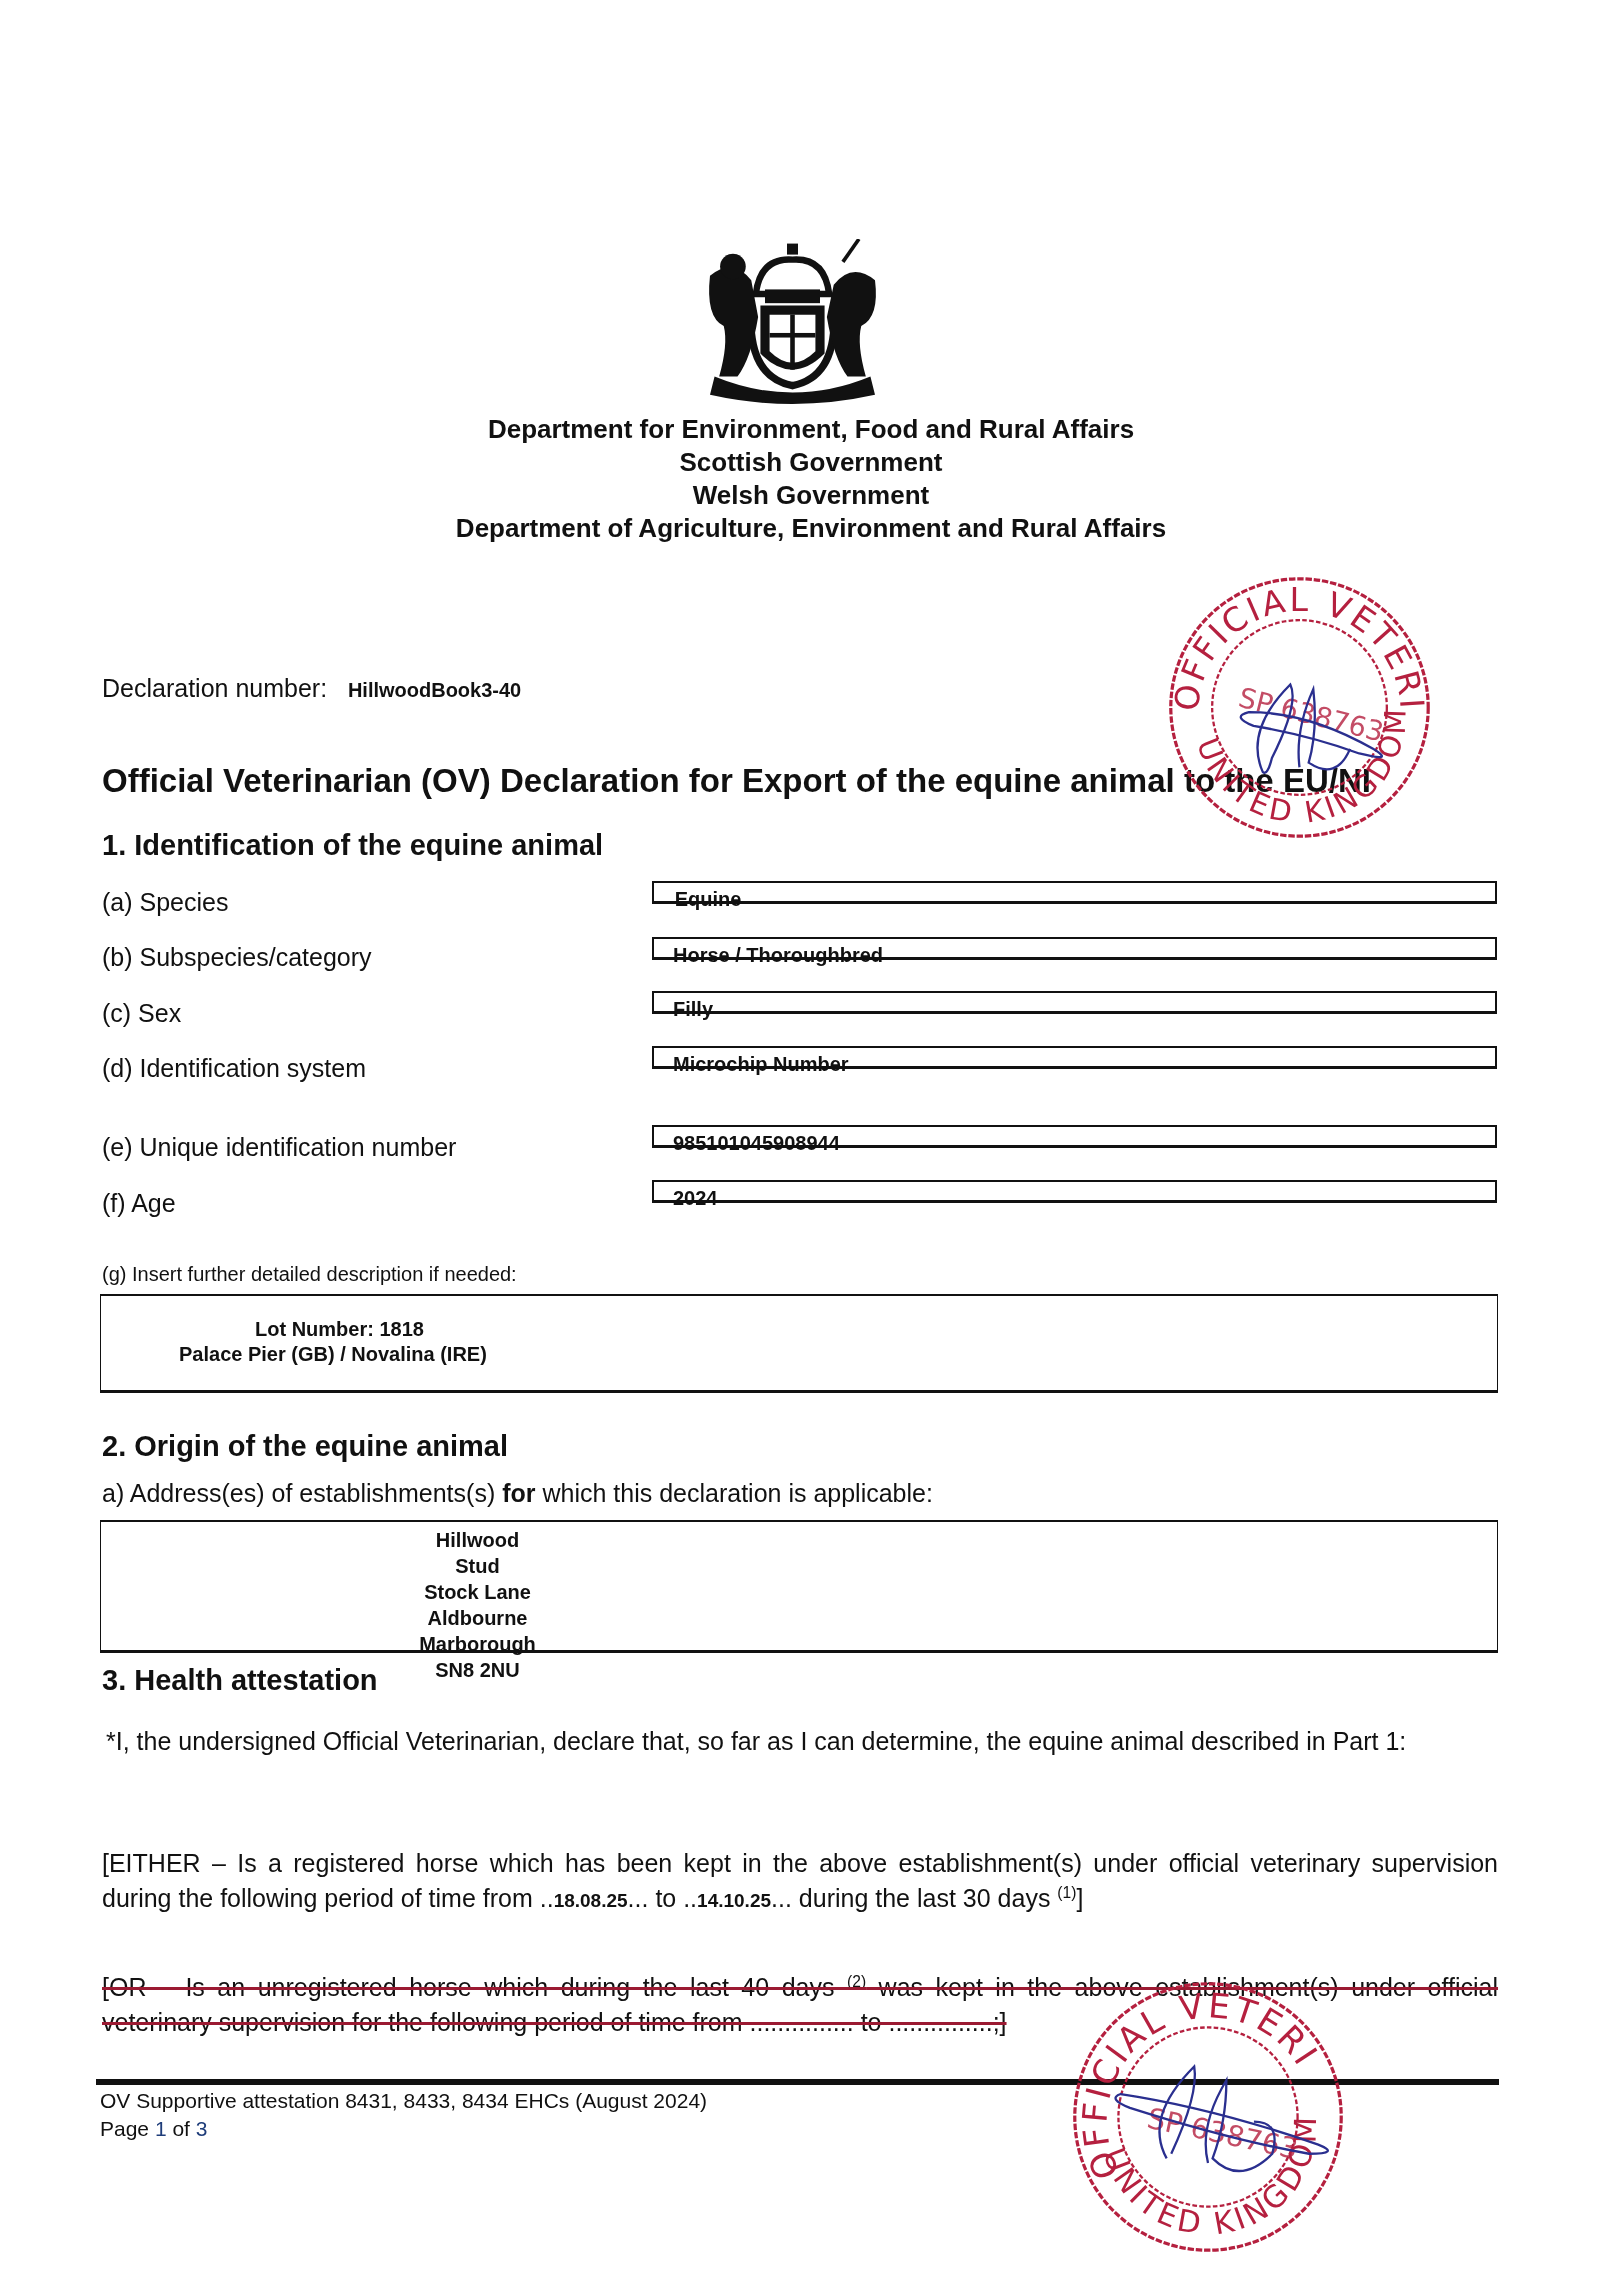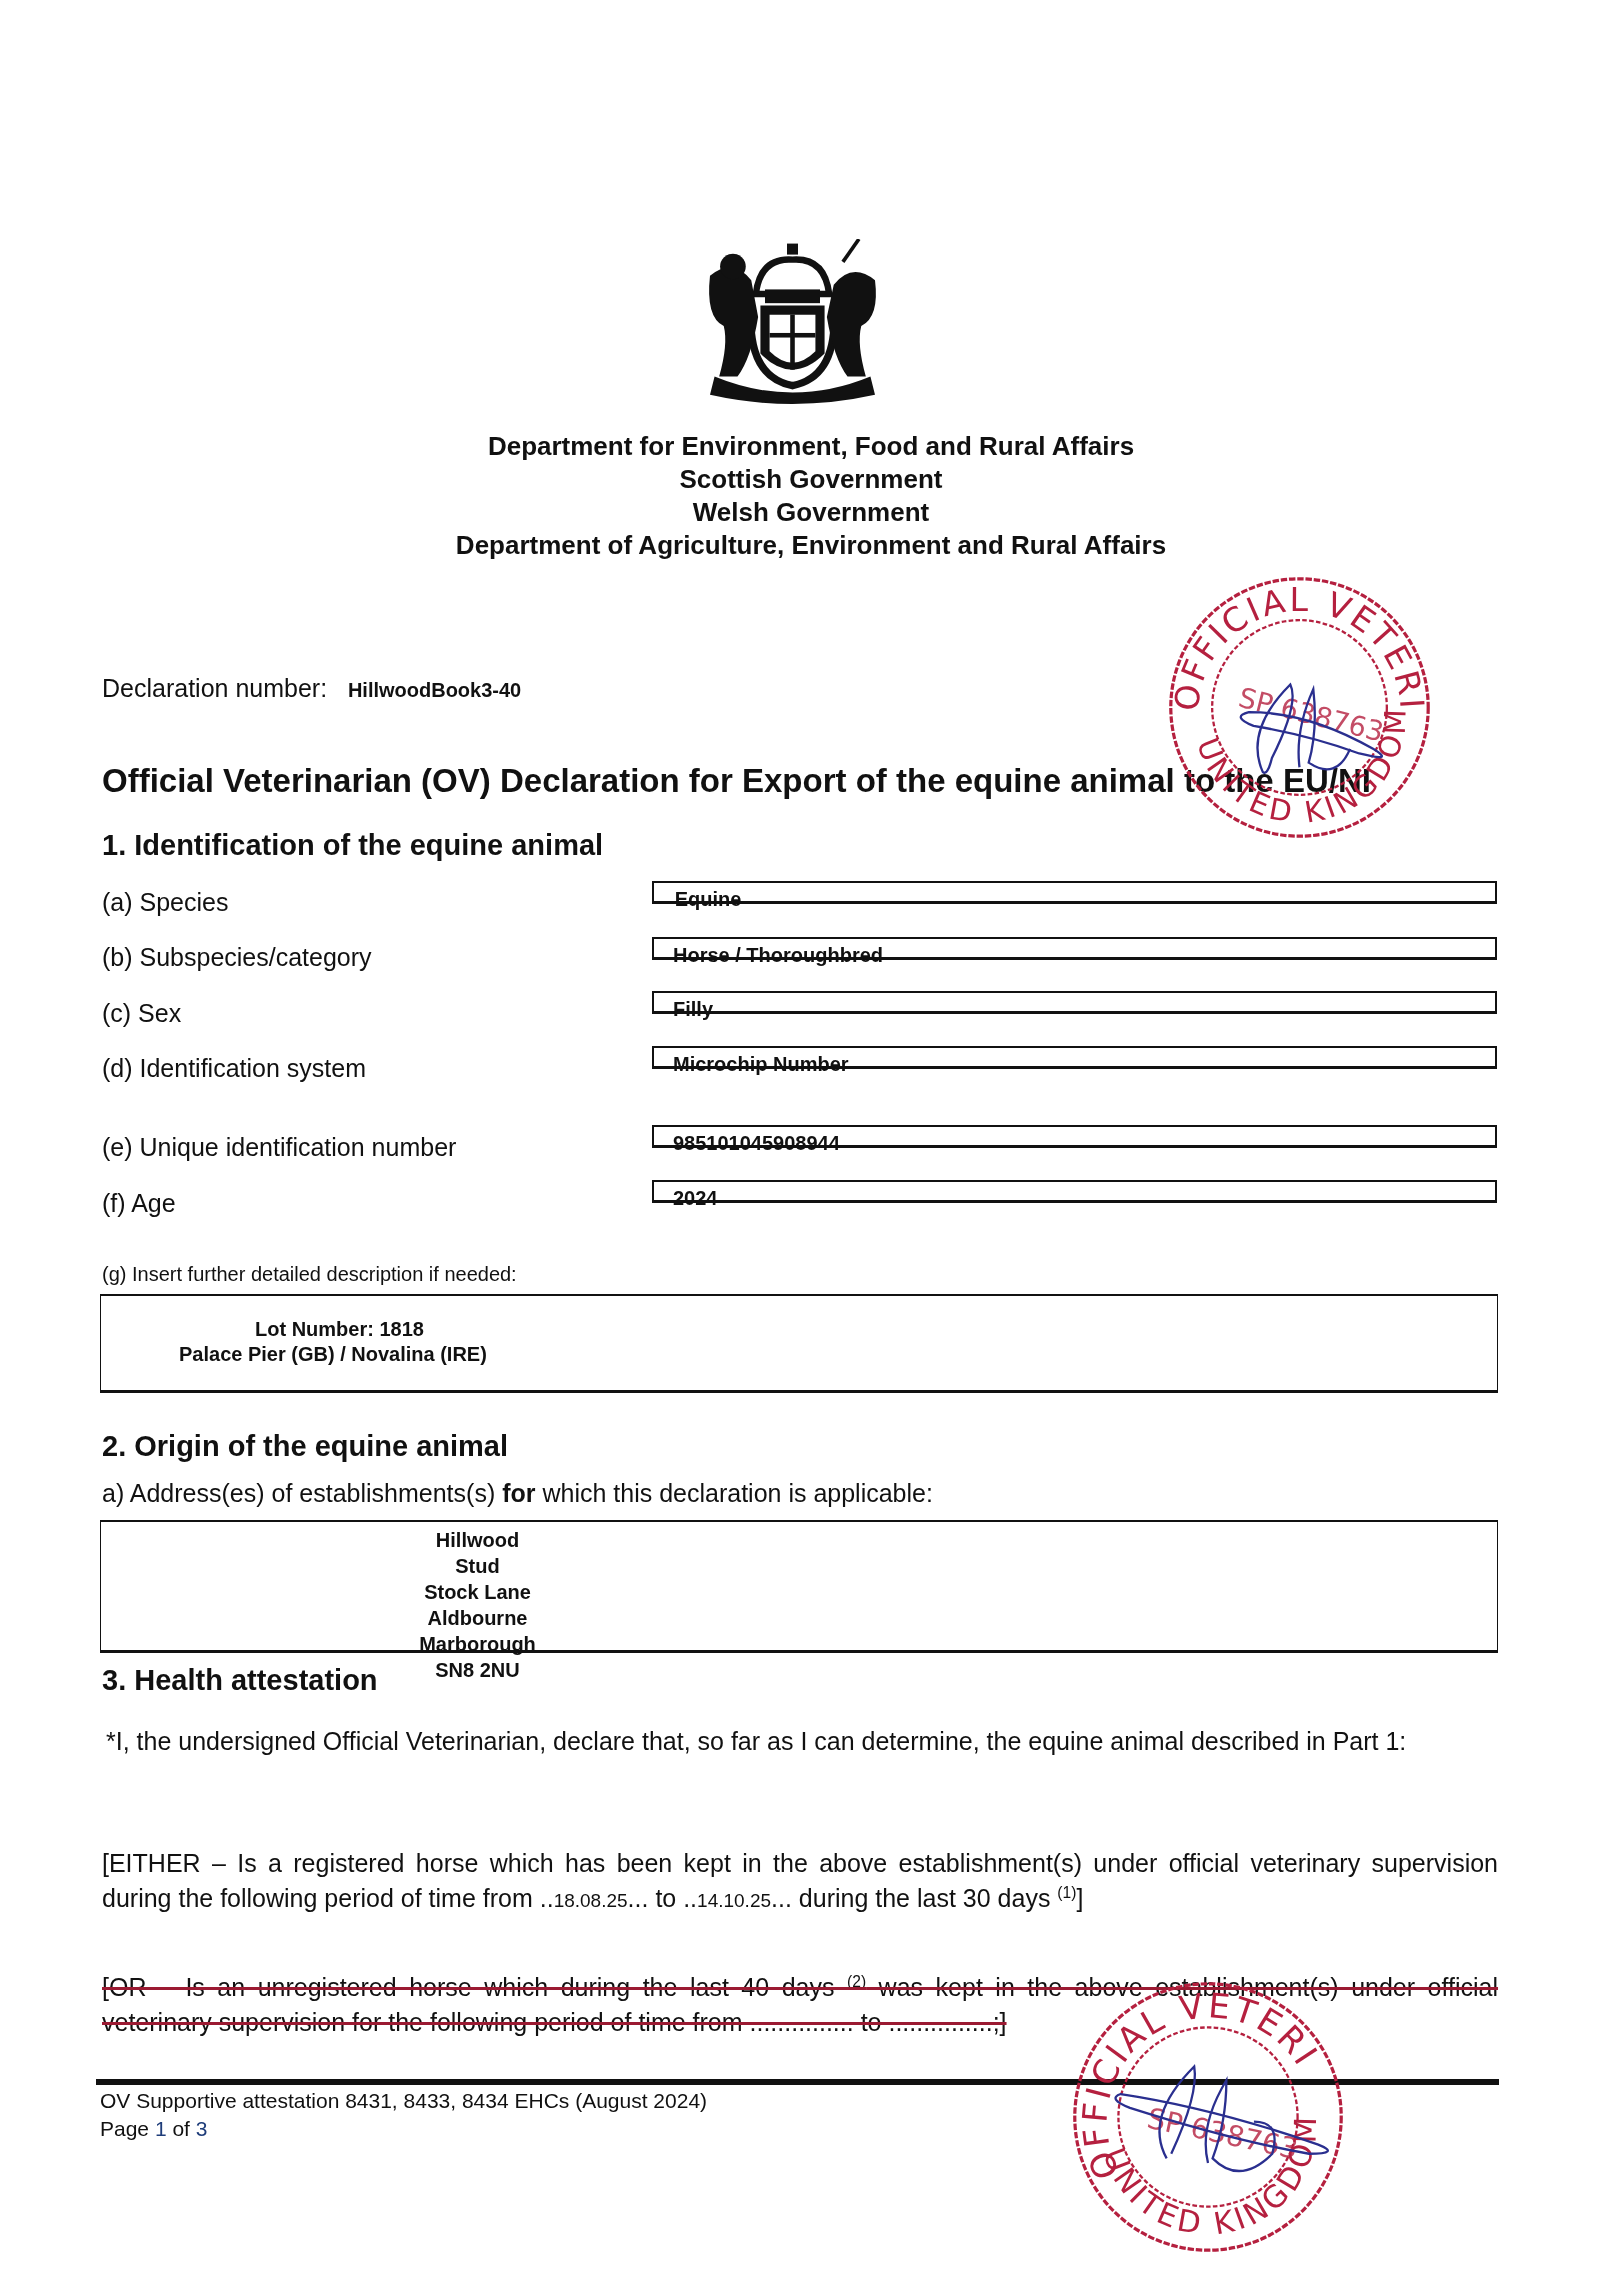--- a/index.html
+++ b/index.html
@@ -2,40 +2,40 @@
 <html style="font-size:7.3px"><head>
   <meta charset="utf-8">
   <style>
     html, body { margin: 0; padding: 0; background: #ffffff; }
     body {
       width: 1622px; height: 2295px; position: relative; overflow: hidden;
       font-family: "Liberation Sans", sans-serif; color: #111;
     }
     .abs { position: absolute; }
     .crest { left: 696px; top: 239px; width: 193px; height: 165px; }
-    .org-block { left: 0; width: 1622px; top: 413px; text-align: center; font-weight: bold; font-size: 26px; line-height: 33px; margin-top: 17px; }
+    .org-block { left: 0; width: 1622px; top: 413px; text-align: center; font-weight: bold; font-size: 26px; line-height: 33px; }
     .decl-row { left: 102px; top: 674px; font-size: 25px; }
     .decl-row .val { font-weight: bold; font-size: 20px; margin-left: 13.8px; }
     .title { left: 102px; top: 762px; font-size: 33px; font-weight: bold; white-space: nowrap; }
     .h2 { font-size: 29px; font-weight: bold; left: 102px; white-space: nowrap; }
     .label { left: 102px; font-size: 25px; white-space: nowrap; }
     .box {
       left: 652px; width: 845px; height: 23px; border: 2.3px solid #111; border-top-width: 2.8px; border-bottom-width: 3.2px;
       box-sizing: border-box; font-weight: bold; font-size: 20px; line-height: 33px; padding-left: 20.7px;
     }
     .box.narrow { padding-left: 19px; }
     .g-label { left: 102px; top: 1263px; font-size: 20px; }
     .g-box { left: 100px; top: 1294px; width: 1398px; height: 99px; border: 1.8px solid #111; border-top-width: 2.8px; border-bottom-width: 3.2px; box-sizing: border-box; }
     .g-box .l1 { position: absolute; left: 154px; top: 22px; font-weight: bold; font-size: 20px; }
     .g-box .l2 { position: absolute; left: 78px; top: 47px; font-weight: bold; font-size: 20px; }
     .addr-label { left: 102px; top: 1479px; font-size: 25px; text-align: right; }
     .addr-box { left: 100px; top: 1520px; width: 1398px; height: 133px; border: 1.8px solid #111; border-top-width: 2.8px; border-bottom-width: 3.2px; box-sizing: border-box; }
     .addr-box .lines { position: absolute; left: 312px; width: 129px; top: 4.6px; text-align: center; font-weight: bold; font-size: 20px; line-height: 26px; }
     .para { left: 102px; width: 1396px; font-size: 25px; line-height: 35px; text-align: justify; }
-    .para .filled { font-weight: normal; font-size: 19px; }
+    .para .filled { font-weight: bold; font-size: 19px; }
     .strike { text-decoration: line-through; text-decoration-color: #9b1a32; text-decoration-thickness: 2.8px; }
     sup { font-size: 15.6px; line-height: 0; }
     .rule { left: 96px; top: 2079px; width: 1403px; height: 6.4px; background: #111; }
     .footer { left: 100px; top: 2087px; font-size: 21px; line-height: 27.5px; }
     .footer .pg { color: #1f3d7a; }
     .stamp { pointer-events: none; }
   </style>
 </head>
 <body>
 

